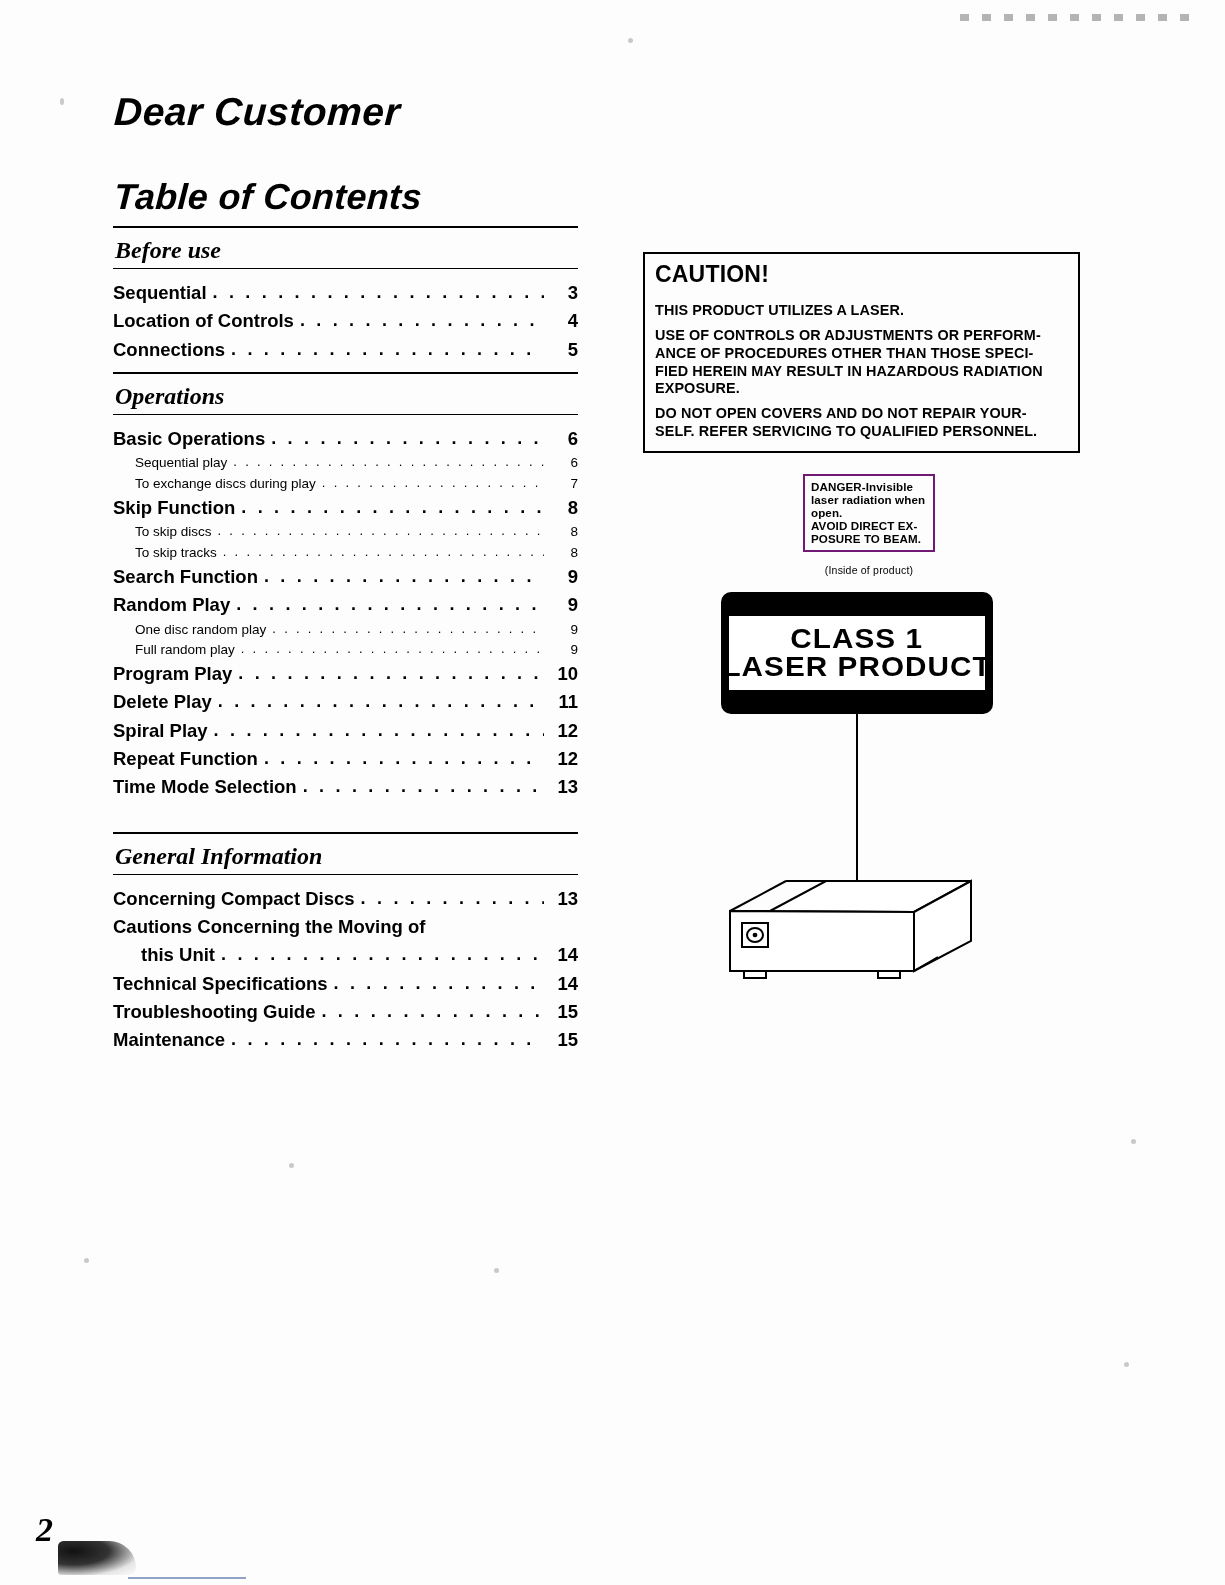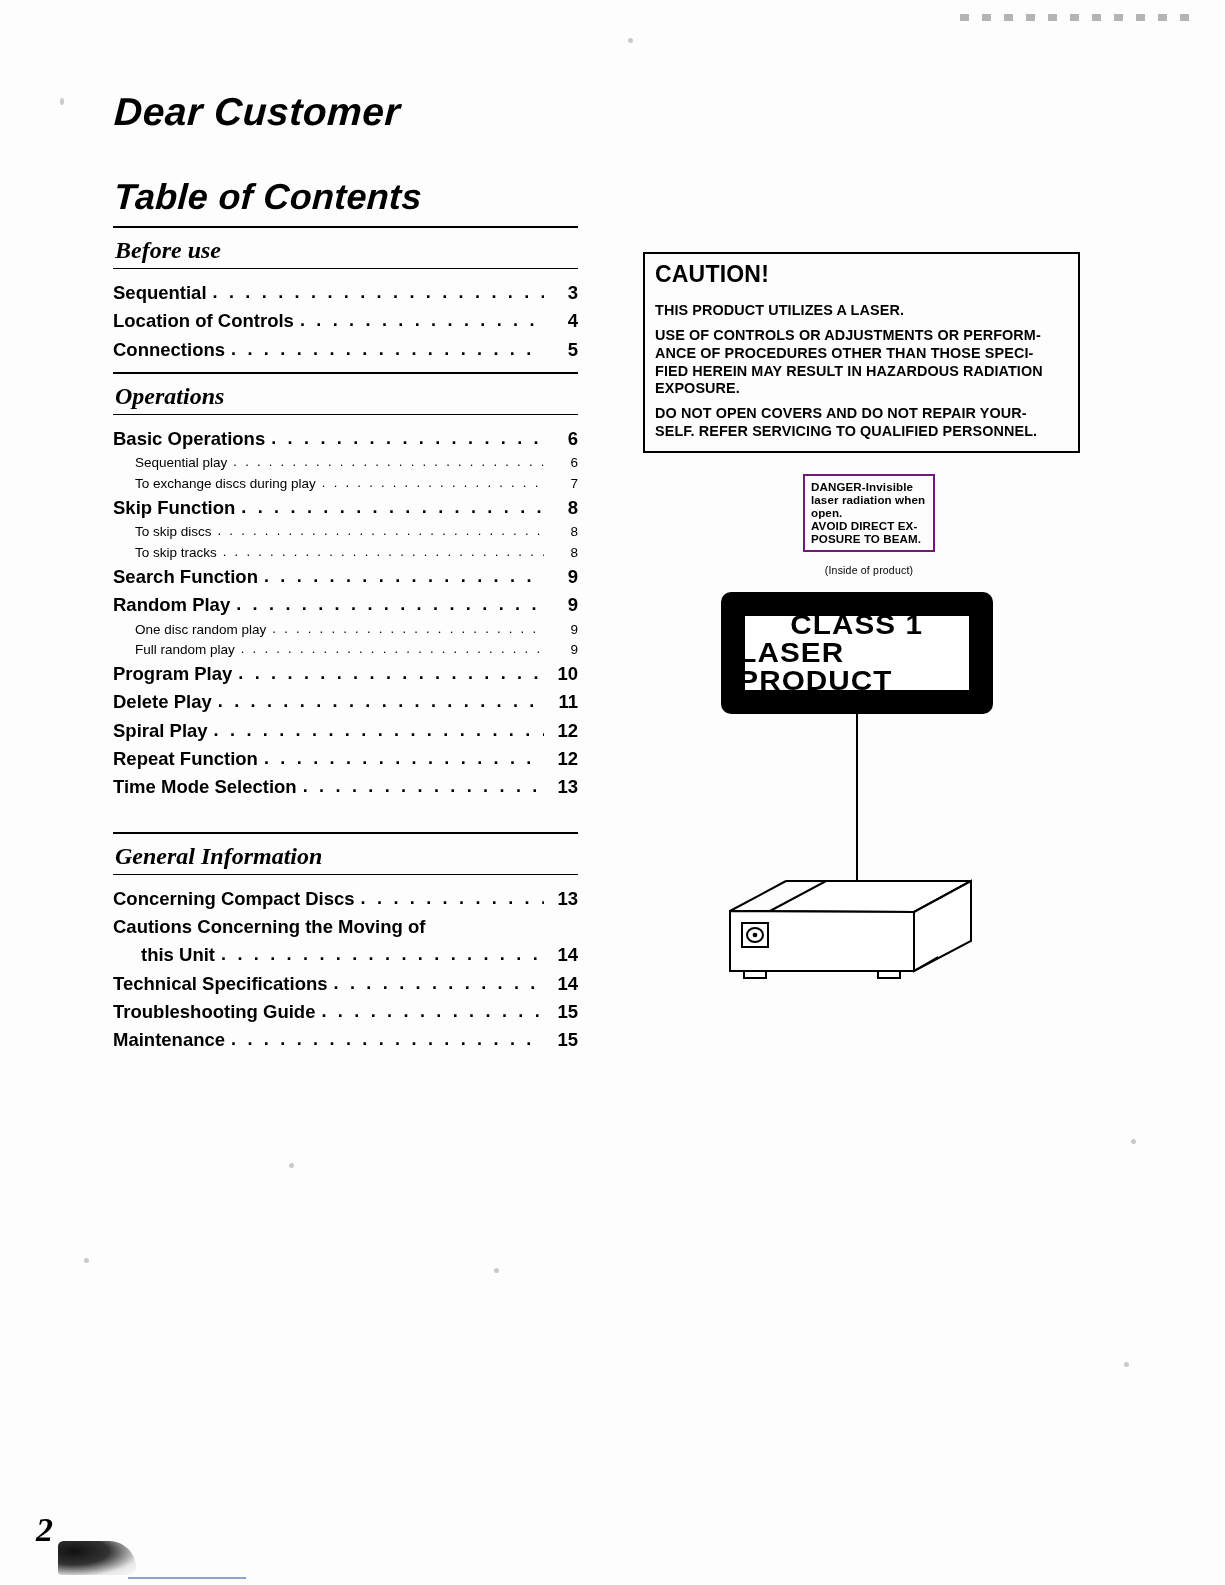--- a/index.html
+++ b/index.html
@@ -194,21 +194,21 @@
     width: 272px;
     height: 122px;
     background: #000;
     border-radius: 10px;
     display: flex;
     align-items: center;
     justify-content: center;
   }
   .class-inner {
     background: #fff;
-    width: 224px;
+    width: 256px;
     height: 74px;
     display: flex;
     flex-direction: column;
     align-items: center;
     justify-content: center;
     line-height: 1.0;
   }
   .class-inner div {
     font-family: "Liberation Sans", sans-serif;
     font-weight: bold;

